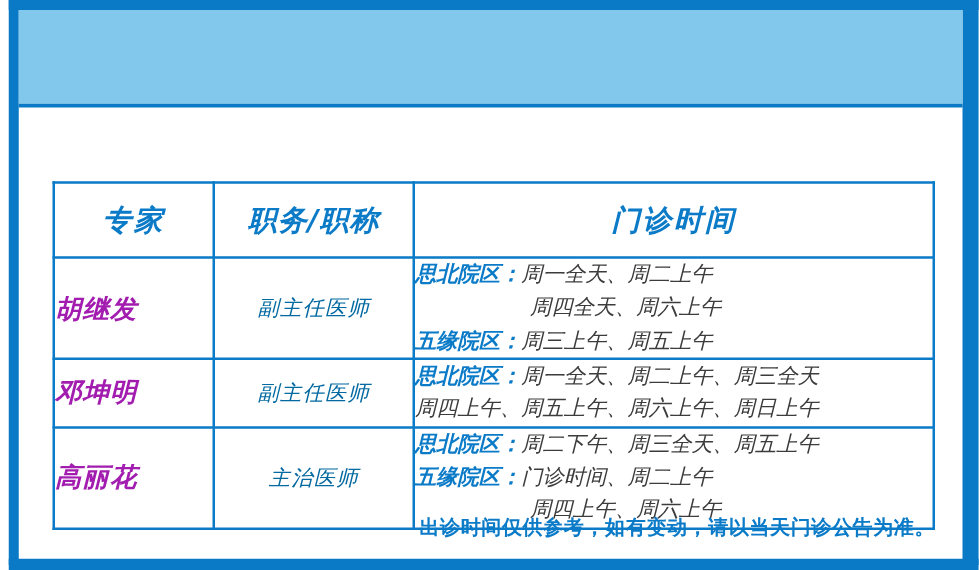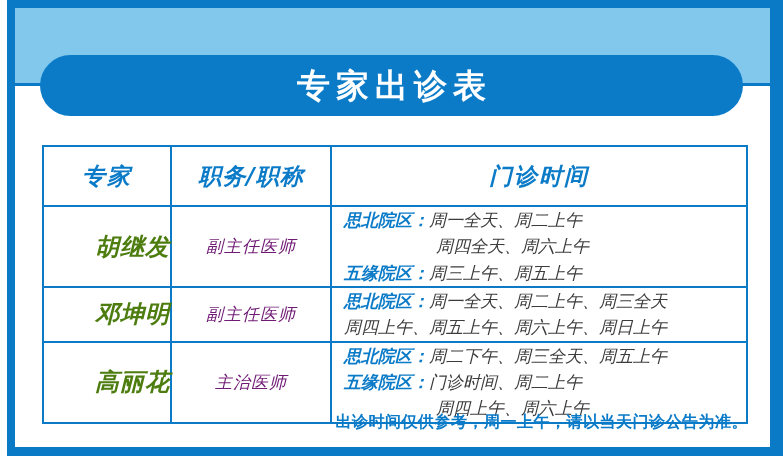--- a/index.html
+++ b/index.html
@@ -124,49 +124,48 @@
     text-align: center;
     color: #0b7bc8;
     font-size: 23px;
     font-weight: bold;
     letter-spacing: 2px;
     height: 58px;
   }
   .th-cell.wide { letter-spacing: 1px; }
 
   .doctor-cell {
-    text-align: right;
-    color: #4d7c0f;
-    font-size: 24px;
+    text-align: left;
+    color: #a21caf;
+    font-size: 21px;
     font-weight: bold;
     letter-spacing: 1px;
   }
   .post-cell {
     text-align: center;
-    color: #701a75;
+    color: #0369a1;
     font-size: 17px;
     letter-spacing: 1px;
   }
   .time-cell {
     padding: 6px 8px 6px 10px;
     color: #3c3c3c;
     font-size: 17px;
     line-height: 1.55;
   }
   .time-line {
     white-space: nowrap;
     display: block;
   }
   .time-line.indent {
     padding-left: 92px;
   }
   .campus {
     color: #0b7bc8;
     font-weight: bold;
-    padding-left: 12px;
   }
 
   .row-h1 { height: 75px; }
   .row-h2 { height: 43px; }
   .row-h3 { height: 65px; }
 
   
   .footnote {
     position: absolute;
     left: 0px;
@@ -185,23 +184,20 @@
 <div id="page">
 
   <div class="rail-top"></div>
   <div class="rail-left"></div>
   <div class="rail-right"></div>
   <div class="rail-bottom"></div>
 
   <div class="band"></div>
   <div class="band-underline"></div>
 
-  <div class="title-pill">
-    <span class="title-text">专家出诊表</span>
-  </div>
 
   <table class="sched-table">
     <colgroup>
       <col class="col-doctor">
       <col class="col-title">
       <col class="col-time">
     </colgroup>
     <tbody>
       <tr>
         <td class="th-cell">专家</td>
@@ -233,15 +229,15 @@
         <td class="post-cell">主治医师</td>
         <td class="time-cell">
           <span class="time-line"><span class="campus">思北院区：</span><span>周二下午、周三全天、周五上午</span></span>
           <span class="time-line"><span class="campus">五缘院区：</span><span>门诊时间、周二上午</span></span>
           <span class="time-line indent"><span class="campus"></span><span>周四上午、周六上午</span></span>
         </td>
       </tr>
     </tbody>
   </table>
 
-  <div class="footnote">出诊时间仅供参考，周一上午，请以当天门诊公告为准。</div>
+  <div class="footnote">出诊时间仅供参考，如有变动，请以当天门诊公告为准。</div>
 
 </div>
 
 </body></html>

